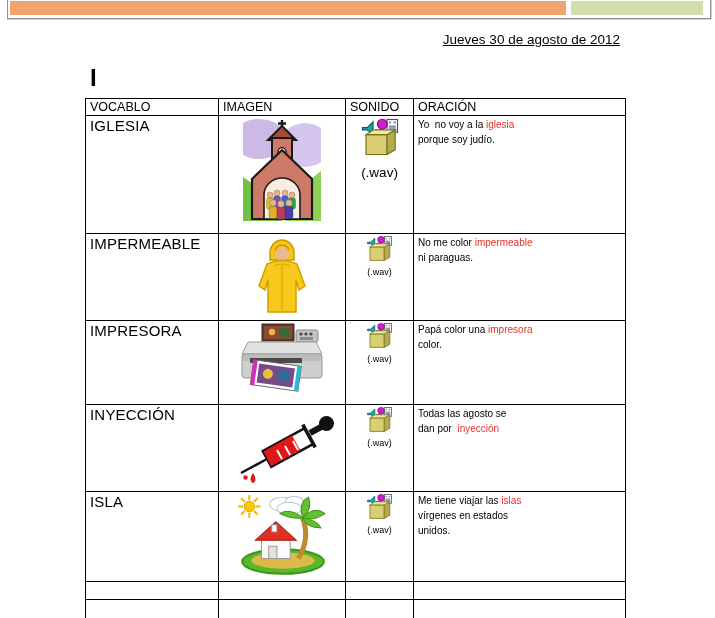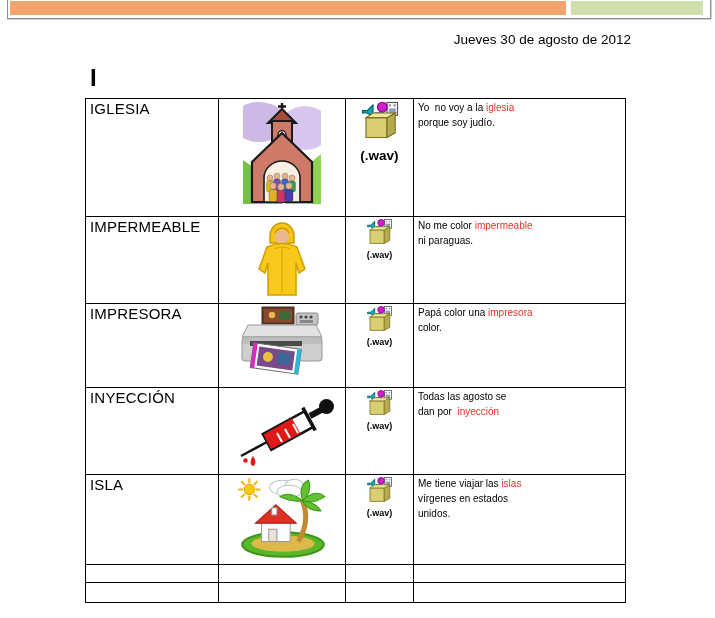--- a/index.html
+++ b/index.html
@@ -9,21 +9,21 @@
 
   
   .top-strip { position:absolute; left:7px; top:0; width:704px; height:19px;
                background:#fff; border:1px solid var(--frame-gray,#8f8f8f);
                border-top:none; box-shadow:0 1px 0 #cfcfcf, 1px 0 0 #cfcfcf; }
   .bar-orange { position:absolute; left:2px; top:1px; width:556px; height:14px;
                 background:var(--bar-orange,#f2a46f); }
   .bar-green  { position:absolute; left:563px; top:1px; width:132px; height:14px;
                 background:var(--bar-green,#cfe0ae); }
 
-  .date-line { position:absolute; top:32px; right:84px; font-size:13.5px; }
+  .date-line { position:absolute; top:32px; right:95px; font-size:13.5px;text-decoration:underline; }
 
   .section-letter { position:absolute; left:90px; top:64px; font-size:24px;
                     font-weight:bold; }
 
   table.vocab { position:absolute; left:85px; top:98px; width:540px;
                 border-collapse:collapse; table-layout:fixed; }
   table.vocab col.c1{width:133px} table.vocab col.c2{width:127px}
   table.vocab col.c3{width:68px}  table.vocab col.c4{width:212px}
   table.vocab td, table.vocab th { border:1px solid #000; vertical-align:top;
                                    padding:1px 4px; overflow:hidden; }
@@ -32,21 +32,21 @@
   td.c-voc { font-size:15px; letter-spacing:.2px; white-space:nowrap; }
   td.c-img { text-align:center; vertical-align:middle; padding:2px; }
   td.c-son { text-align:center; padding-top:3px; }
   td.c-ora { font-size:10px; line-height:1.5; padding:2px 5px; }
   td.c-ora span { white-space:pre-wrap; }
   .hl { color:var(--highlight-red,#e23227); }
 
   .sndicon { display:inline-block; }
   .sndicon.big svg { width:42px; height:40px; }
   .sndicon.small svg { width:29px; height:27px; }
-  .wav { font-size:9px; margin-top:1px;font-weight:bold; }
+  .wav { font-size:9px; margin-top:1px; }
   .wav.big { font-size:13.5px; margin-top:4px; }
 
   tr.r1 td{height:118px} tr.r2 td{height:86px} tr.r3 td{height:84px}
   tr.r4 td{height:85px}  tr.r5 td{height:90px}
   tr.e1 td{height:18px}  tr.e2 td{height:20px}
 </style>
 </head>
 <body>
 
 <div class="top-strip">
@@ -60,20 +60,26 @@
 
 <table class="vocab">
   <colgroup>
       <col class="c1">
       <col class="c2">
       <col class="c3">
       <col class="c4">
     </colgroup>
 
   <tbody>
+      <tr class="hdr">
+    <th>VOCABLO</th>
+    <th>IMAGEN</th>
+    <th>SONIDO</th>
+    <th>ORACIÓN</th>
+  </tr>
 
   <tr class="r1">
     <td class="c-voc">IGLESIA</td>
     <td class="c-img">
       <span>
         <svg width="78" height="104" viewBox="0 0 78 104">
           <ellipse cx="16" cy="22" rx="27" ry="20" fill="#cdb9e6"></ellipse>
           <ellipse cx="62" cy="28" rx="25" ry="22" fill="#d6c6ee"></ellipse>
           <path d="M0 104 V60 Q22 74 40 104 Z" fill="#74c243"></path>
           <path d="M78 104 V54 Q56 70 42 104 Z" fill="#8ed254"></path>

